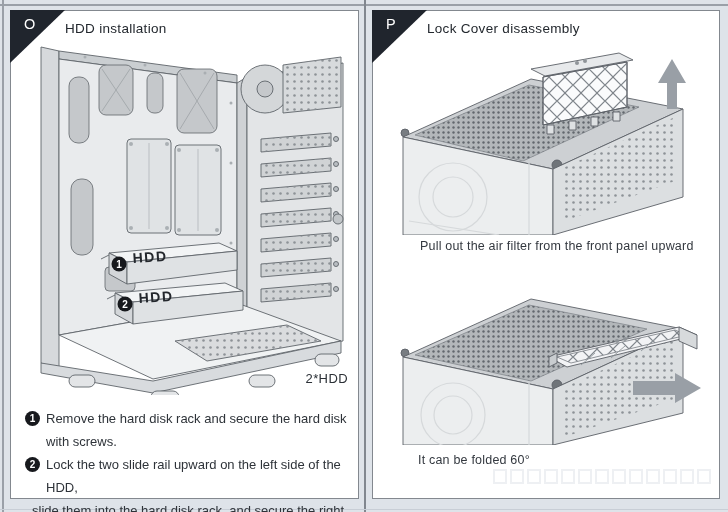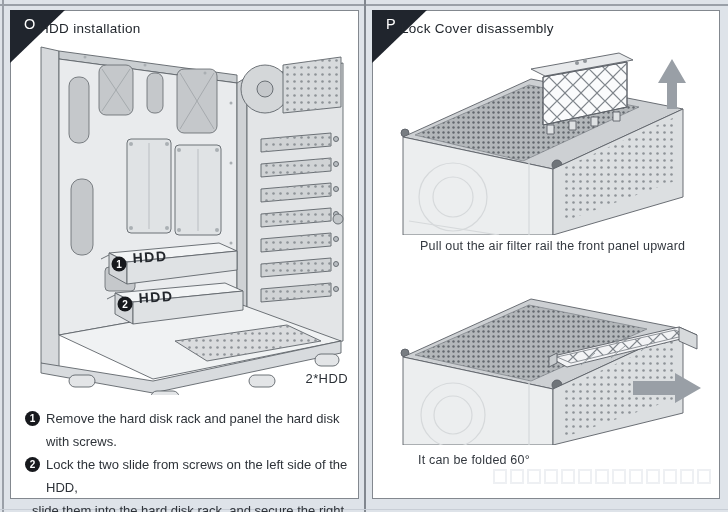--- a/index.html
+++ b/index.html
@@ -24,21 +24,21 @@
 
   .corner{
     position:absolute;left:-1px;top:-1px;width:55px;height:53px;
     background:#20252d;
     clip-path:polygon(0 0,100% 0,0 100%);
   }
   .corner .step-letter{
     position:absolute;left:14px;top:6px;color:#ffffff;font-size:14.5px;letter-spacing:.5px;
   }
   .panel-title{
-    position:absolute;left:28px;top:10px;font-size:13.5px;color:#23282e;letter-spacing:.3px;
+    position:absolute;left:54px;top:10px;font-size:13.5px;color:#23282e;letter-spacing:.3px;
   }
 
   .diagram{position:absolute;}
   .dg-left{left:14px;top:32px;}
   .dg-right-a{left:8px;top:34px;}
   .dg-right-b{left:8px;top:258px;}
 
   .hdd-count{
     position:absolute;right:10px;top:360px;font-size:13px;color:#2b3036;letter-spacing:.4px;margin-left:20px;
   }
@@ -209,25 +209,25 @@
       <text x="100" y="264.5" text-anchor="middle" font-size="10" font-weight="bold" fill="#ffffff">2</text>
       <text x="114" y="260" font-size="14" font-weight="bold" fill="#24282d" letter-spacing="1.5" transform="rotate(-4 114 260)">HDD</text>
     </g>
   </svg>
 
   <div class="hdd-count">2*HDD</div>
 
   <div class="instructions">
     <div class="instr-line">
       <span class="bullet">1</span>
-      <span>Remove the hard disk rack and panel the hard disk with screws.</span>
+      <span>Remove the hard disk rack and secure the hard disk with screws.</span>
     </div>
     <div class="instr-line">
       <span class="bullet">2</span>
-      <span>Lock the two slide from screws on the left side of the HDD,</span>
+      <span>Lock the two slide rail upward on the left side of the HDD,</span>
     </div>
     <div class="instr-line cont">
       <span>slide them into the hard disk rack, and secure the right</span>
     </div>
 
   </div>
 </div>
 
 <div class="panel panel-right">
   <div class="corner">
@@ -263,21 +263,21 @@
           <rect x="210" y="72" width="7" height="9"></rect>
             <rect x="232" y="67" width="7" height="9"></rect>
         </g>
         <circle cx="196" cy="18" r="2" fill="#8f9499" stroke="none"></circle>
         <circle cx="204" cy="16" r="2" fill="#8f9499" stroke="none"></circle>
       </g>
       <polygon points="286,64 286,38 277,38 291,14 305,38 296,38 296,64" fill="#999fa6" stroke="none"></polygon>
     </g>
   </svg>
 
-  <div class="caption cap-a">Pull out the air filter rail the front panel upward</div>
+  <div class="caption cap-a">Pull out the air filter from the front panel upward</div>
 
   <svg class="diagram dg-right-b" width="330" height="176" viewBox="0 0 330 176">
     <g stroke="#5b6066" stroke-width="0.9" stroke-linejoin="round" fill="none">
       <circle cx="24" cy="84" r="4" fill="#787d82"></circle>
       <polygon points="22,88 150,30 302,60 172,120" fill="#cdd0d3"></polygon>
       <polygon points="34,86 148,36 266,60 150,112" fill="#b3b7ba" stroke="#8a8f94"></polygon>
       <polygon points="34,86 148,36 266,60 150,112" fill="url(#dotsA)" stroke="none"></polygon>
       <polygon points="22,88 172,120 172,176 22,176" fill="#eceeef"></polygon>
       <g stroke="#d6d9db" stroke-width="1.2">
         <circle cx="72" cy="146" r="32"></circle>

